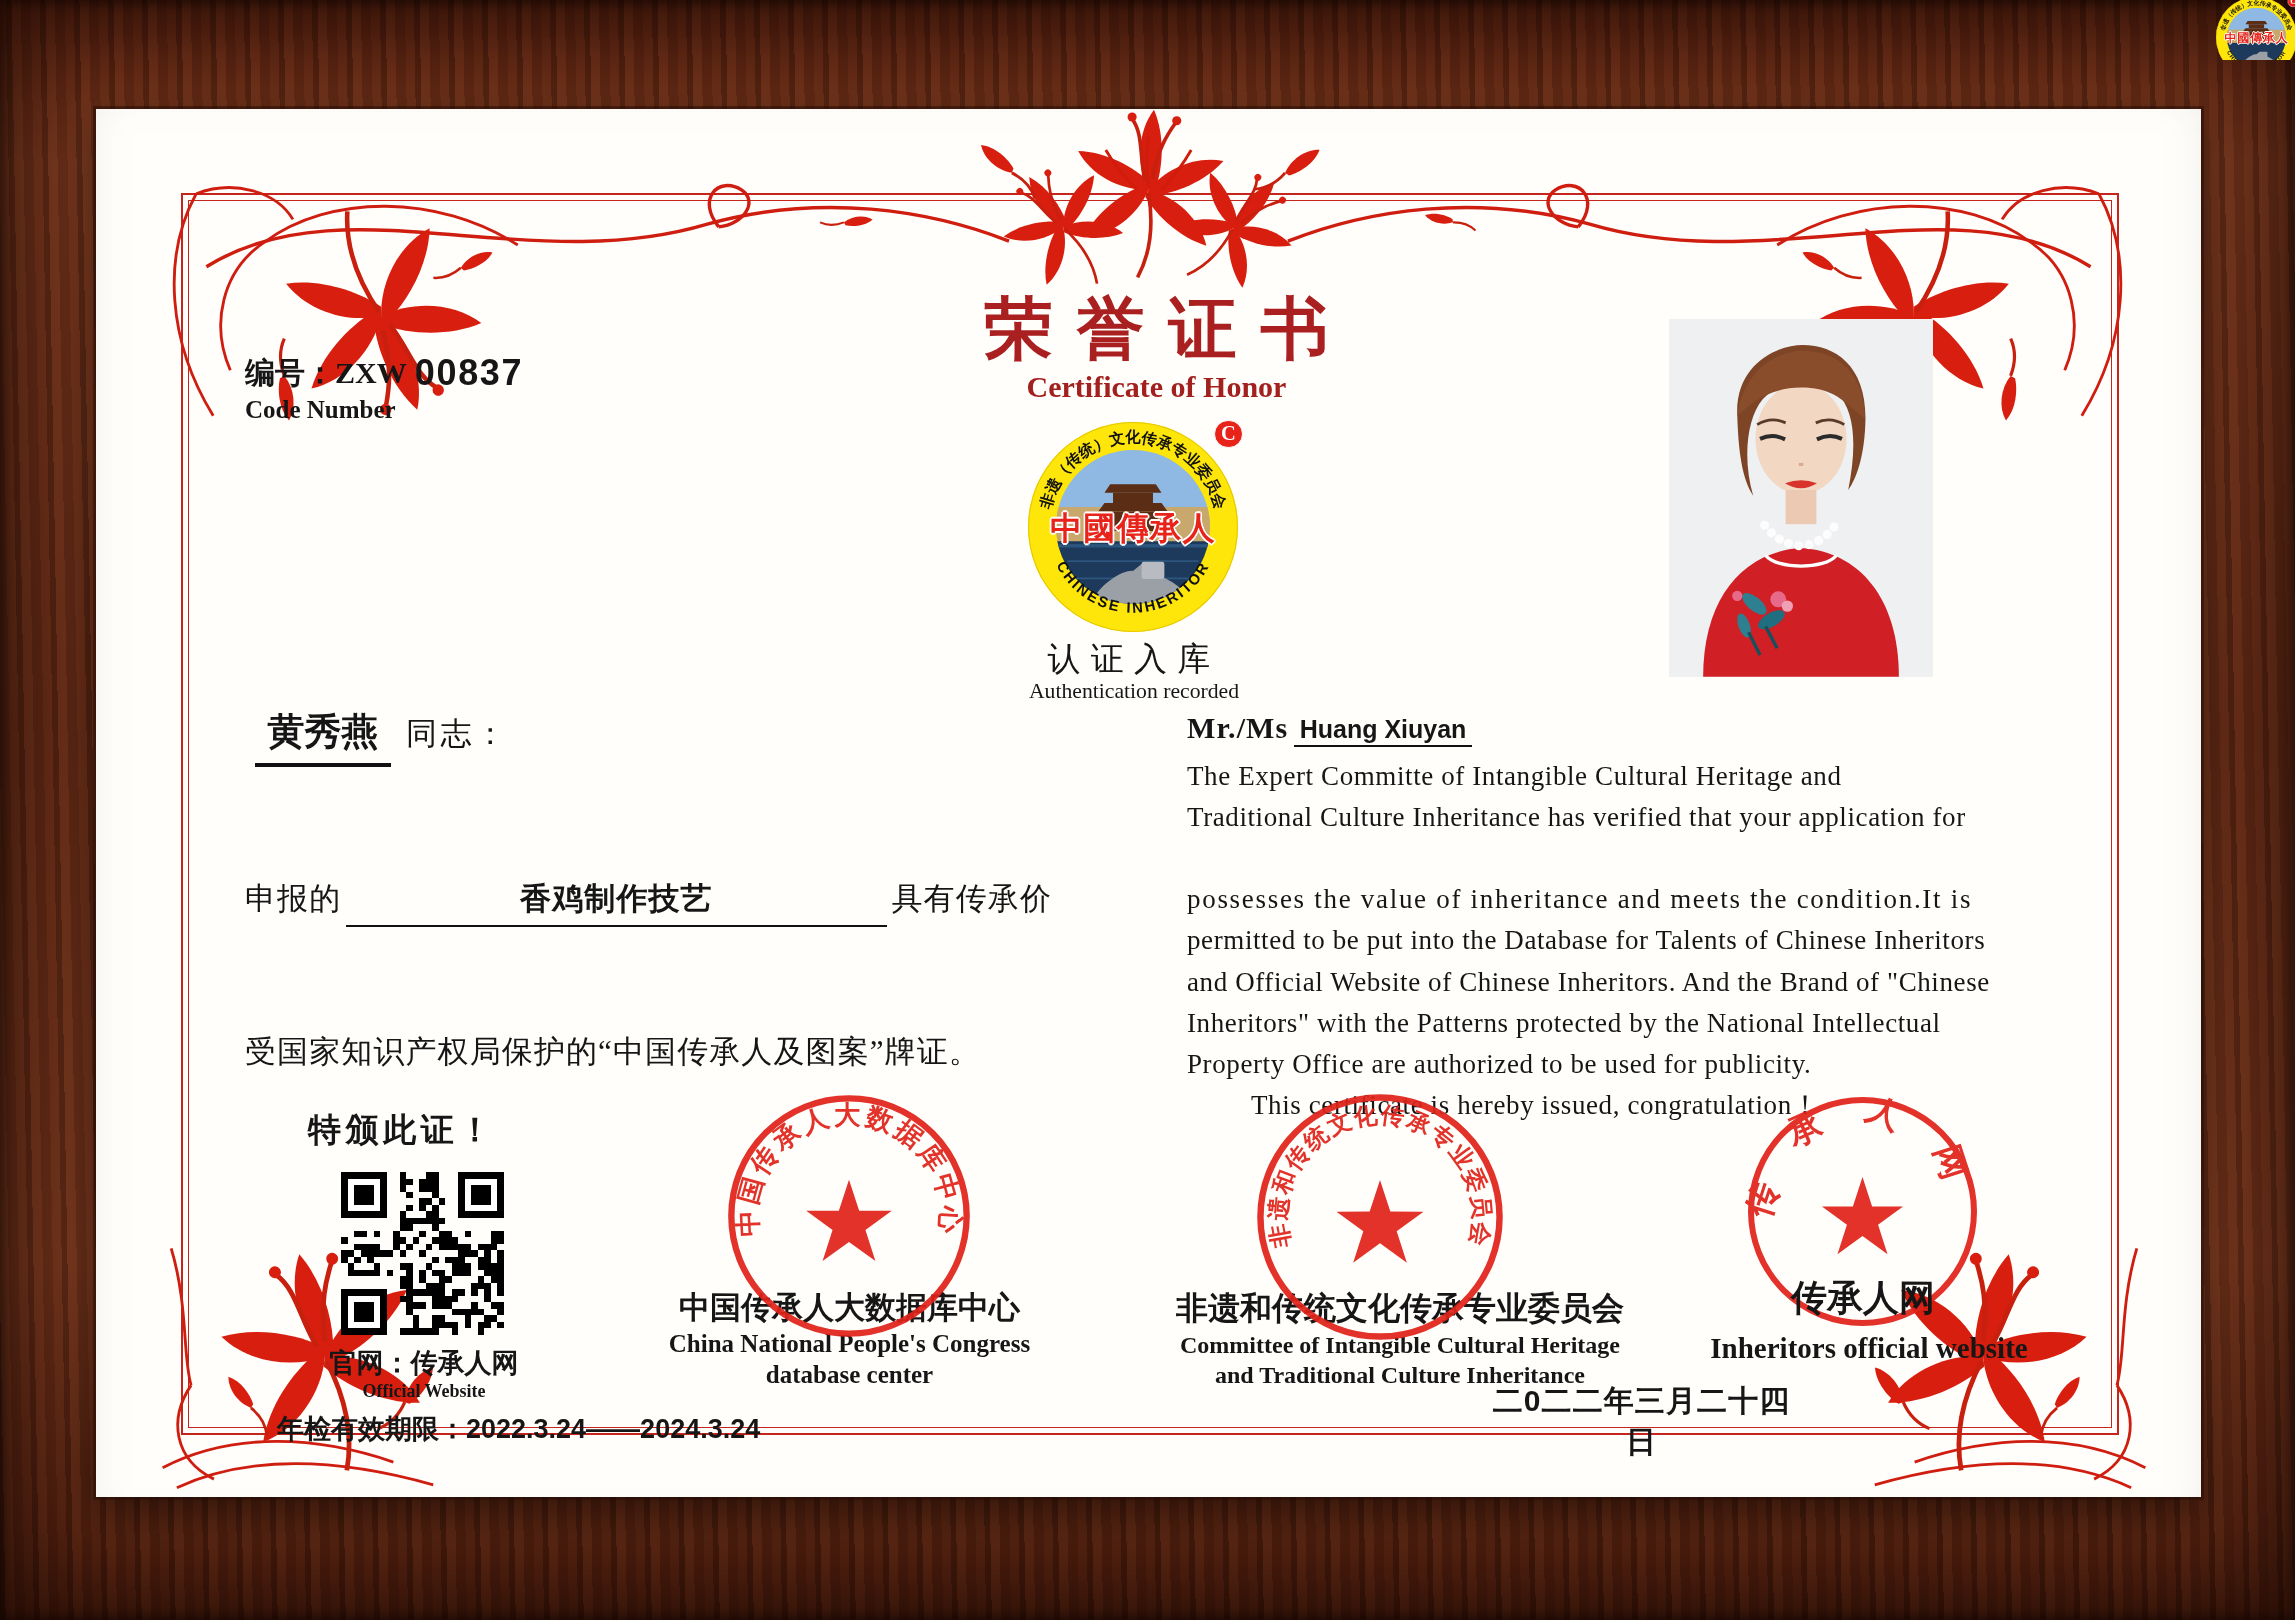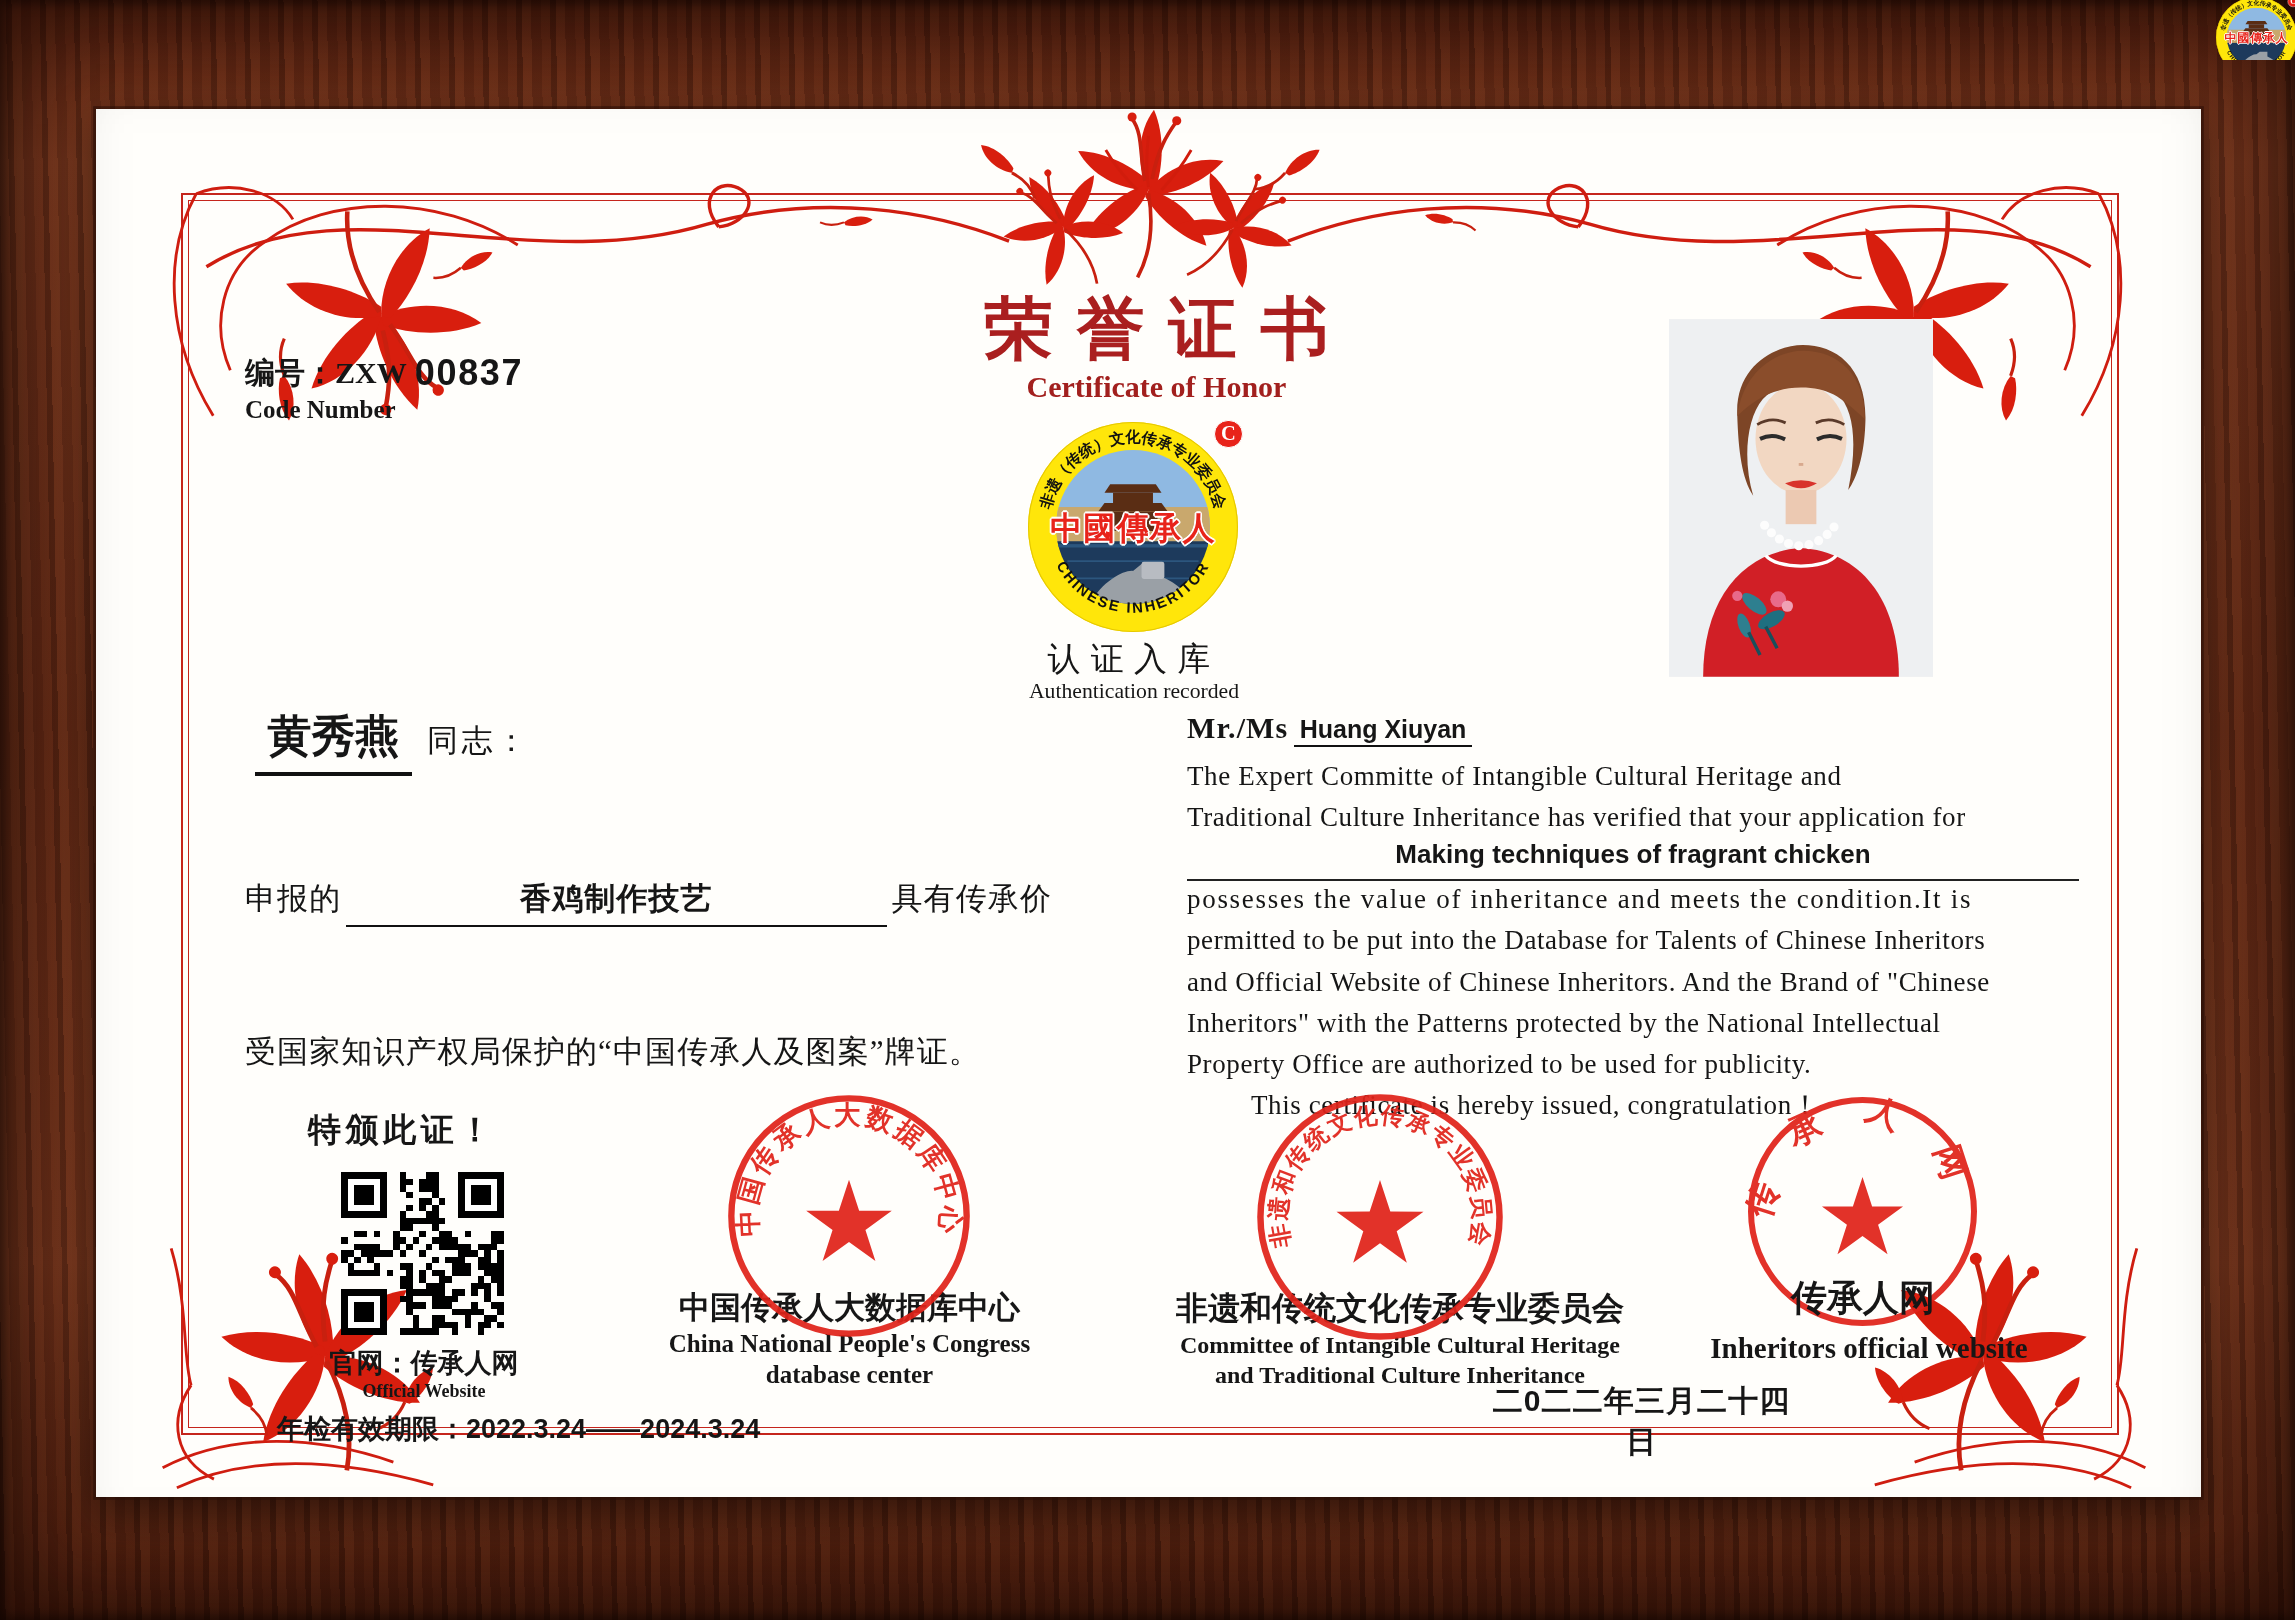--- a/index.html
+++ b/index.html
@@ -49,21 +49,21 @@
   .mini-logo .logo{transform:scale(.385);transform-origin:0 0;left:1.1px;top:-3.4px;}
 
   .auth-cn{left:1003px;top:637px;width:262px;font-size:33px;letter-spacing:10.3px;}
   .auth-en{left:1003px;top:679px;width:262px;font-size:21.7px;}
 
   
   .photo{left:1669px;top:319px;width:264px;height:358px;background:#f2f2f4;z-index:3;}
 
   
   .name-line{left:255px;top:707px;white-space:nowrap;}
-  .name{display:inline-block;font-family:Liberation Mono, monospace;font-size:44px;font-weight:bold;
+  .name{display:inline-block;font-family:Liberation Mono, monospace;font-size:37px;font-weight:bold;
     border-bottom:4px solid #111;padding:0 12.5px 5.7px 12.5px;}
   .comrade{font-size:31px;margin-left:15px;letter-spacing:3.4px;}
   .bodyline{font-size:31px;letter-spacing:1.1px;white-space:nowrap;}
   .l1{left:352px;top:806px;}
   .l2{left:245px;top:878px;}
   .skill-cn-box{display:inline-block;width:541px;text-align:center;border-bottom:2.8px solid #111;
     font-family:"Liberation Sans","DejaVu Sans",sans-serif;font-weight:bold;margin:0 4.6px;padding-bottom:4.6px;}
   .l3{left:245px;top:956px;}
   .l4{left:245px;top:1031px;}
   .issue{left:308px;top:1108px;font-size:33px;font-weight:bold;letter-spacing:4.6px;}
@@ -556,21 +556,20 @@
   </div>
   <div class="abs site-cn ctr sans">官网：传承人网</div>
   <div class="abs site-en ctr">Official Website</div>
   <div class="abs validity sans">年检有效期限：2022.3.24——2024.3.24</div>
 
   <div class="abs salut">
     <span class="salut-mr">Mr./Ms</span><span class="name-en">Huang Xiuyan</span>
   </div>
   <div class="abs en e1">The Expert Committe of Intangible Cultural Heritage and</div>
   <div class="abs en e2">Traditional Culture Inheritance has verified that your application for</div>
-  <div class="abs skill-en-box">Making techniques of fragrant chicken</div>
   <div class="abs en e3">possesses the value of inheritance and meets the condition.It is</div>
   <div class="abs en e4">permitted to be put into the Database for Talents of Chinese Inheritors</div>
   <div class="abs en e5">and Official Website of Chinese Inheritors. And the Brand of "Chinese</div>
   <div class="abs en e6">Inheritors" with the Patterns protected by the National Intellectual</div>
   <div class="abs en e7">Property Office are authorized to be used for publicity.</div>
   <div class="abs en e8">This certificate is hereby issued, congratulation！</div>
 
   <div class="seal s1">
     <svg viewBox="0 0 430 430">
       <circle cx="215" cy="215" r="204" fill="none" stroke="#e0231a" stroke-width="11"></circle>

